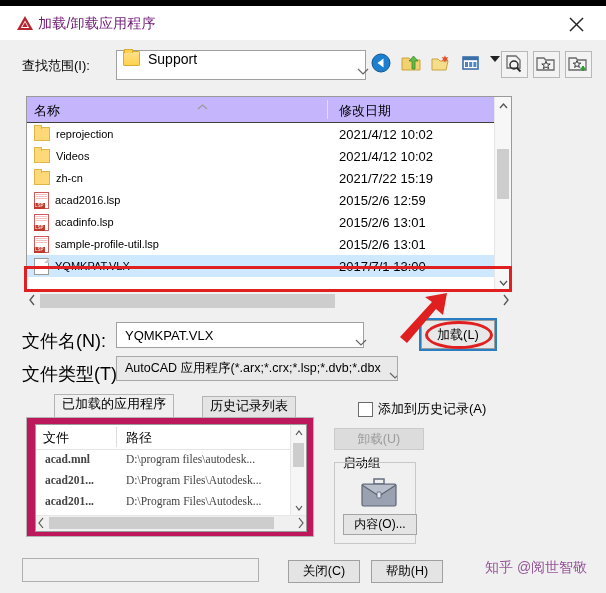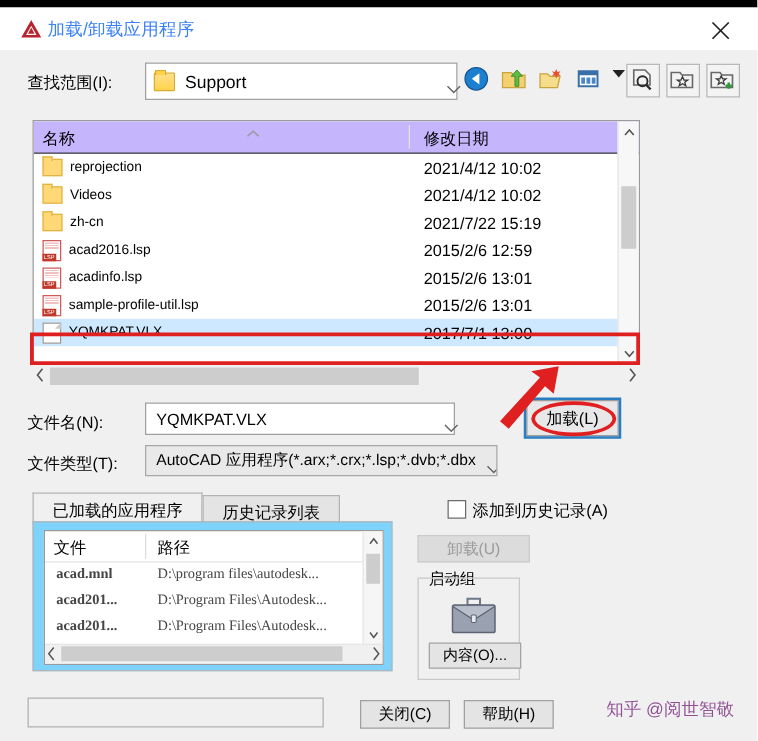--- a/index.html
+++ b/index.html
@@ -26,42 +26,42 @@
   .titlebar {
     position: absolute; left: 0; top: 6px; width: 606px; height: 34px;
     background: #ffffff;
     border-bottom: 1px solid #ffffff;
   }
   .title-logo {
     position: absolute; left: 16px; top: 9px; width: 18px; height: 16px;
   }
   .title-text {
     position: absolute; left: 38px; top: 9px;
-    font-size: 14px; color: #3b82f6; letter-spacing: .2px;
+    font-size: 14px; color: #701a75; letter-spacing: .2px;
     white-space: nowrap;
   }
   .close-btn {
     position: absolute; right: 8px; top: 4px; width: 44px; height: 28px;
     display: flex; align-items: center; justify-content: center;
     color: #000;
   }
   .close-btn svg { display:block; }
   
   .lookin-bar {
     position: absolute; left: 0; top: 40px; width: 606px; height: 50px;
     background: #f0f0f0;
   }
   .lookin-label {
     position: absolute; left: 22px; top: 17px;
     font-size: 13px; color: #000;
   }
   .lookin-combo {
     position: absolute; left: 116px; top: 10px; width: 248px; height: 28px;
     background: #fff; border: 1px solid #a0a0a0;
-    display: flex; align-items: center;
+    display: flex; align-items: flex-start;
   }
   .folder-ico {
     width: 15px; height: 13px; margin-left: 6px; flex: none;
     background: linear-gradient(#ffe08a, #ffd24d);
     border: 1px solid #d9ab2e; border-radius: 1px;
     position: relative;
   }
   .folder-ico:before {
     content: ""; position: absolute; left: 0; top: -3px; width: 7px; height: 3px;
     background: #ffd24d; border: 1px solid #d9ab2e; border-bottom: none;
@@ -149,21 +149,21 @@
   .fl-hsb {
     position: absolute; left: 26px; top: 292px; width: 486px; height: 18px;
     background: #f0f0f0; box-sizing: border-box;
   }
   .fl-hsb .hthumb {
     position: absolute; left: 14px; top: 2px; width: 295px; height: 14px; background: #cdcdcd;
   }
   .fl-hsb .harw-l { position: absolute; left: 2px; top: 2px; }
   .fl-hsb .harw-r { position: absolute; right: 2px; top: 2px; }
   
-  .row-label { position: absolute; font-size: 13px; }
+  .row-label { position: absolute; font-size: 18px; }
   .fname-label { left: 22px; top: 329px; }
   .ftype-label { left: 22px; top: 362px; }
   .fname-box {
     position: absolute; left: 116px; top: 322px; width: 248px; height: 26px;
     background: #fff; border: 1px solid #a0a0a0; box-sizing: border-box;
     display: flex; align-items: center; padding-left: 8px;
     font-size: 13px;
   }
   .ftype-box {
     position: absolute; left: 116px; top: 356px; width: 282px; height: 25px;
@@ -174,47 +174,47 @@
   .btn-load {
     position: absolute; left: 421px; top: 320px; width: 74px; height: 29px;
     background: #e8e8e8; border: 1px solid #9c9c9c;
     outline: 2px solid #2a7dc0; outline-offset: 0px;
     display: flex; align-items: center; justify-content: center;
     font-size: 13px; box-sizing: border-box;
   }
   
   .tabs { position: absolute; left: 26px; top: 394px; display: flex; align-items: flex-end; }
   .tab {
-    height: 23px; padding: 0 15px; font-size: 13px;
-    display: flex; align-items: flex-end; box-sizing: border-box;
-    border: 1px solid #b4b4b4; background: #e4e4e4; border-bottom: none;
+    height: 23px; padding: 0 7px; font-size: 13px;
+    display: flex; align-items: flex-start; box-sizing: border-box;
+    border: 1px solid #b4b4b4; background: #e4e4e4; border-bottom: none; margin-left: 28px;
   }
   .tab.active { background: #f0f0f0; border-bottom: 1px solid #f0f0f0; height: 25px; }
   .tabpanel {
     position: absolute; left: 26px; top: 417px; width: 288px; height: 120px;
-    border: 1px solid #b4b4b4; background: #7dd3fc; box-sizing: border-box;
+    border: 1px solid #b4b4b4; background: #be185d; box-sizing: border-box;
   }
   .loadedlist {
     position: absolute; left: 8px; top: 6px; width: 272px; height: 108px;
     background: #fff; border: 1px solid #9a9a9a; box-sizing: border-box;
     overflow: hidden;
   }
   .ll-head { height: 24px; position: relative; border-bottom: 1px solid #e4e4e4; }
   .ll-head .c1 { position: absolute; left: 7px; top: 4px; font-size: 13px; }
   .ll-head .c2 { position: absolute; left: 90px; top: 4px; font-size: 13px; }
   .ll-head .sep { position: absolute; left: 80px; top: 2px; width: 1px; height: 20px; background: #dcdcdc; }
   .ll-row { height: 21px; position: relative; font-family: "Liberation Serif", serif; color: #444; }
   .ll-row .f { position: absolute; left: 9px; top: 3px; font-size: 11.5px; font-weight: bold; }
   .ll-row .p { position: absolute; left: 90px; top: 3px; font-size: 11.5px; white-space: nowrap;}
   .ll-vsb { position: absolute; right: 0; top: 0; width: 15px; height: 91px; background: #f6f6f6; border-left: 1px solid #e6e6e6;}
   .ll-vsb .thumb { position: absolute; left: 2px; top: 18px; width: 11px; height: 24px; background: #cdcdcd; }
   .ll-hsb { position: absolute; left: 0; bottom: 0; width: 270px; height: 15px; background: #f0f0f0; border-top: 1px solid #e6e6e6;}
   .ll-hsb .hthumb { position: absolute; left: 13px; top: 1px; width: 225px; height: 12px; background: #cdcdcd; }
   
-  .chk-row { position: absolute; left: 326px; top: 400px; display: flex; align-items: flex-start; padding-left: 32px; }
+  .chk-row { position: absolute; left: 326px; top: 400px; display: flex; align-items: center; padding-left: 32px; }
   .chk-box { width: 13px; height: 13px; border: 1px solid #6b6b6b; background: #fff; margin-right: 5px; }
   .chk-label { font-size: 13px; }
   .btn-unload {
     position: absolute; left: 334px; top: 428px; width: 90px; height: 22px;
     background: #dcdcdc; border: 1px solid #cacaca; color: #9a9a9a;
     display: flex; align-items: center; justify-content: center; font-size: 12.5px;
     box-sizing: border-box;
   }
   .startgroup {
     position: absolute; left: 334px; top: 462px; width: 82px; height: 82px;

